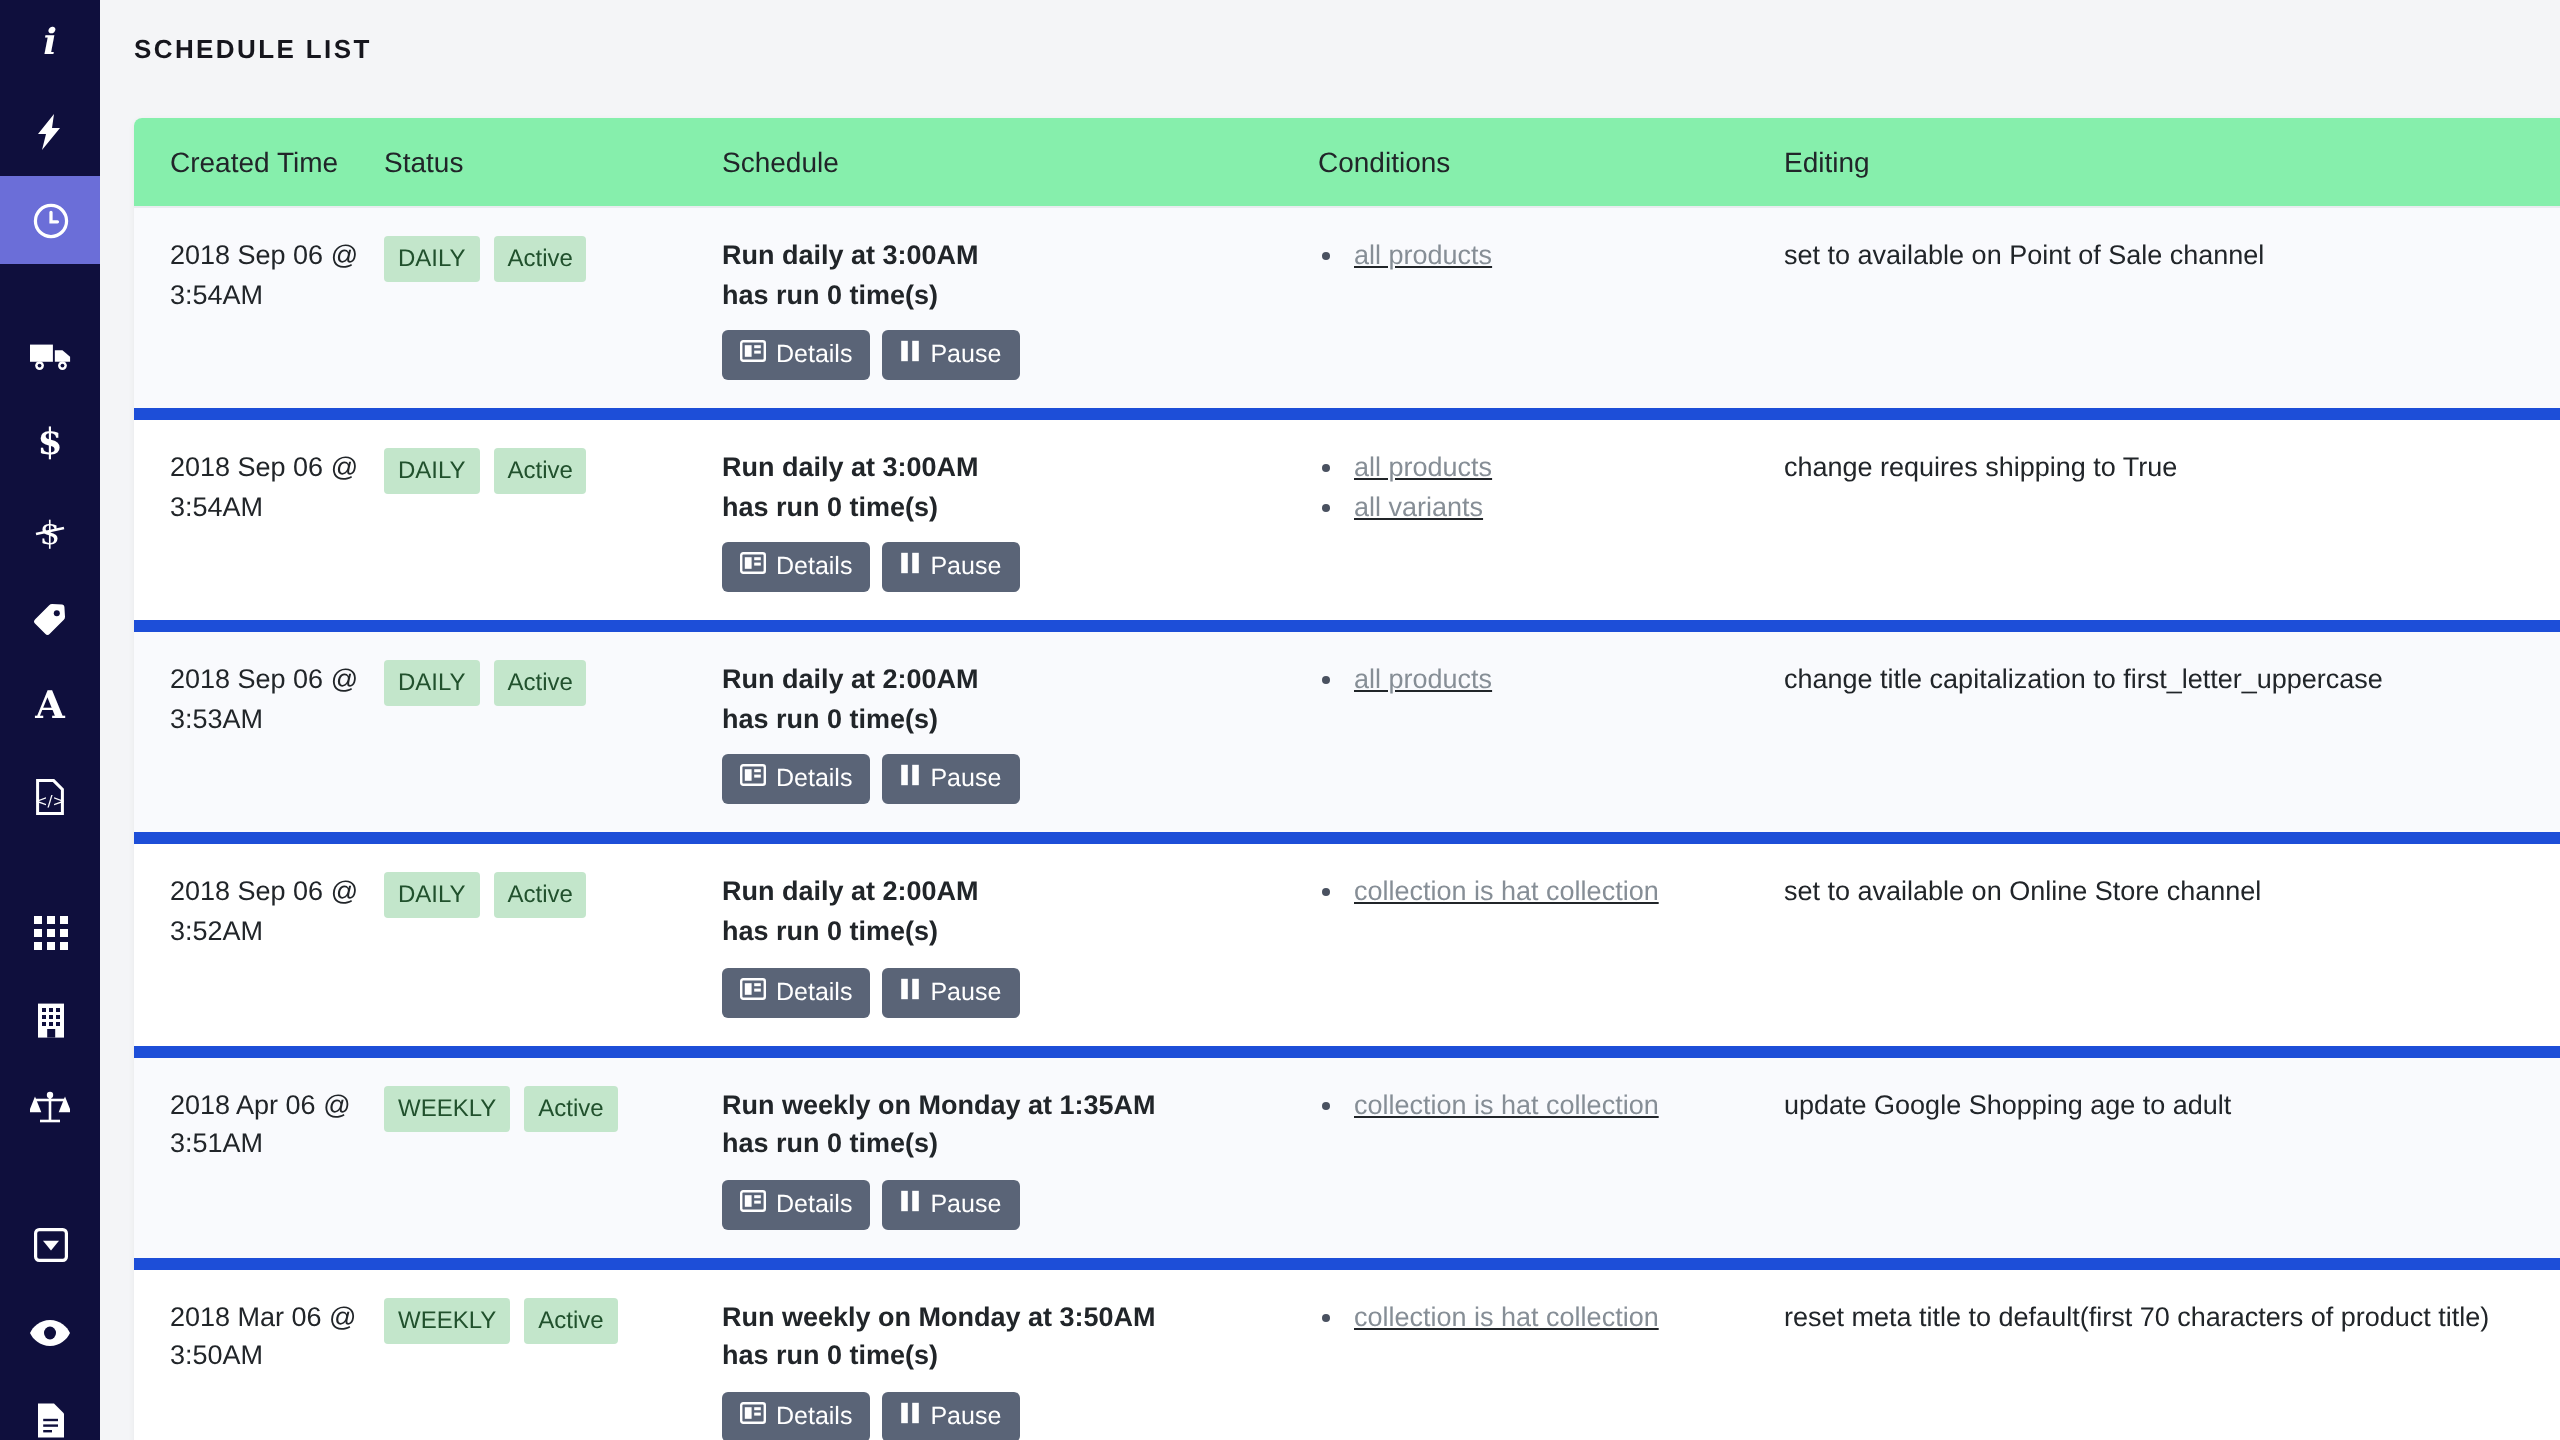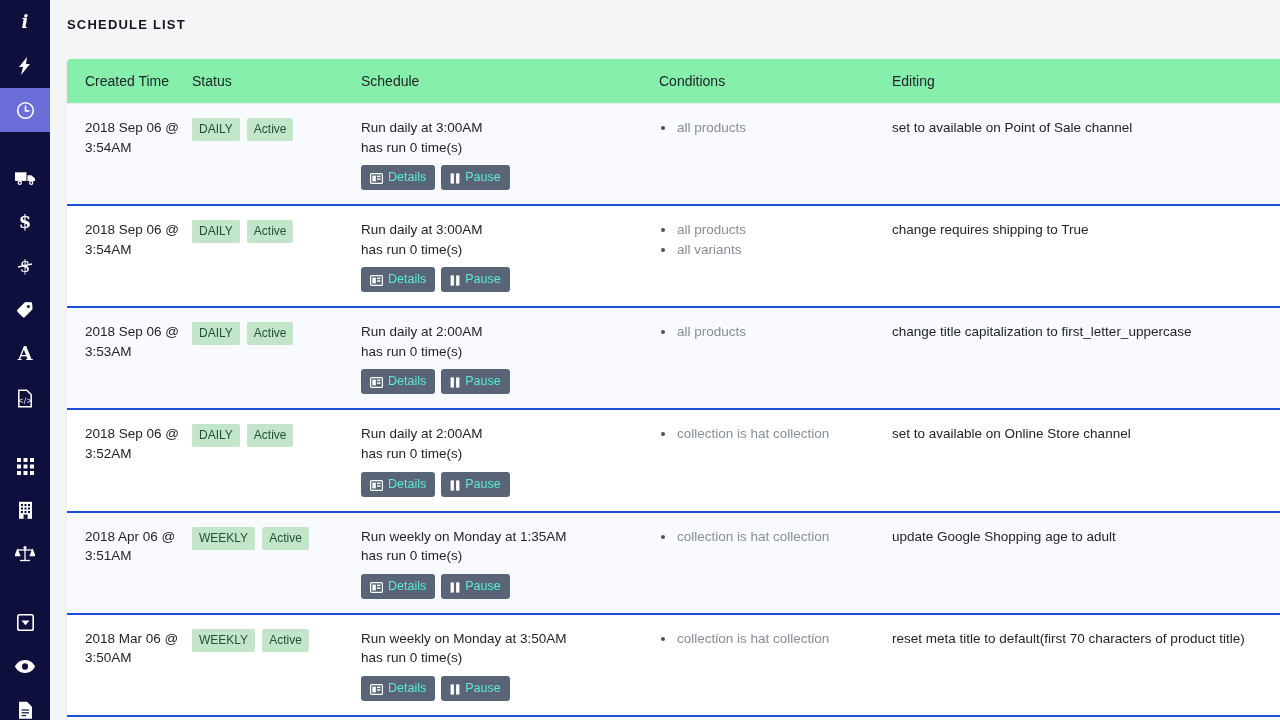--- a/index.html
+++ b/index.html
@@ -74,21 +74,21 @@
     padding: 14px 10px 14px 0;
     border-bottom: 1px solid #e9ecef;
     background: #86efac;
     white-space: nowrap;
   }
   table.sched tbody td {
     vertical-align: top;
     font-size: 13.5px;
     color: #212529;
     padding: 14px 10px 14px 0;
-    border-bottom: 2px solid #1d4ed8;
+    border-bottom: 6px solid #1d4ed8;
   }
   tbody tr:nth-child(odd) td { background: #f9fafd; }
   tbody tr:nth-child(even) td { background: #ffffff; }
 
   .c-created { width: 125px; padding-left: 18px !important; }
   .c-status  { width: 169px; }
   .c-sched   { width: 298px; }
   .c-cond    { width: 233px; }
   .c-edit    { width: 445px; }
 
@@ -103,38 +103,38 @@
     background: #c3e6cb;
     color: #21512d;
     font-size: 12px;
     line-height: 1;
     padding: 5px 7px 6px;
     border-radius: 2px;
     white-space: nowrap;
   }
 
   
-  .sched-line { line-height: 1.45; white-space: nowrap; }
+  .sched-line { line-height: 1.45; white-space: nowrap; font-weight: bold; }
   .btn-row { margin-top: 8px; display: flex; gap: 6px; }
   .btn {
-    display: inline-flex; align-items: flex-end; gap: 5px;
+    display: inline-flex; align-items: flex-start; gap: 5px;
     background: #5a6477;
-    color: #5eead4;
+    color: #ffffff;
     border: none;
     border-radius: 3px;
     font-size: 12.5px;
     font-family: "Liberation Sans", sans-serif;
     padding: 5px 9px 6px;
     cursor: pointer;
     white-space: nowrap;
   }
   .btn svg { display: block; }
 
   
-  ul.cond-list { list-style: none; }
+  ul.cond-list { list-style: none; text-decoration: underline; }
   ul.cond-list li {
     position: relative;
     padding-left: 18px;
     color: #868e96;
     font-size: 13.5px;
     line-height: 1.45;
     white-space: nowrap;
   }
   ul.cond-list li::before {
     content: "";

